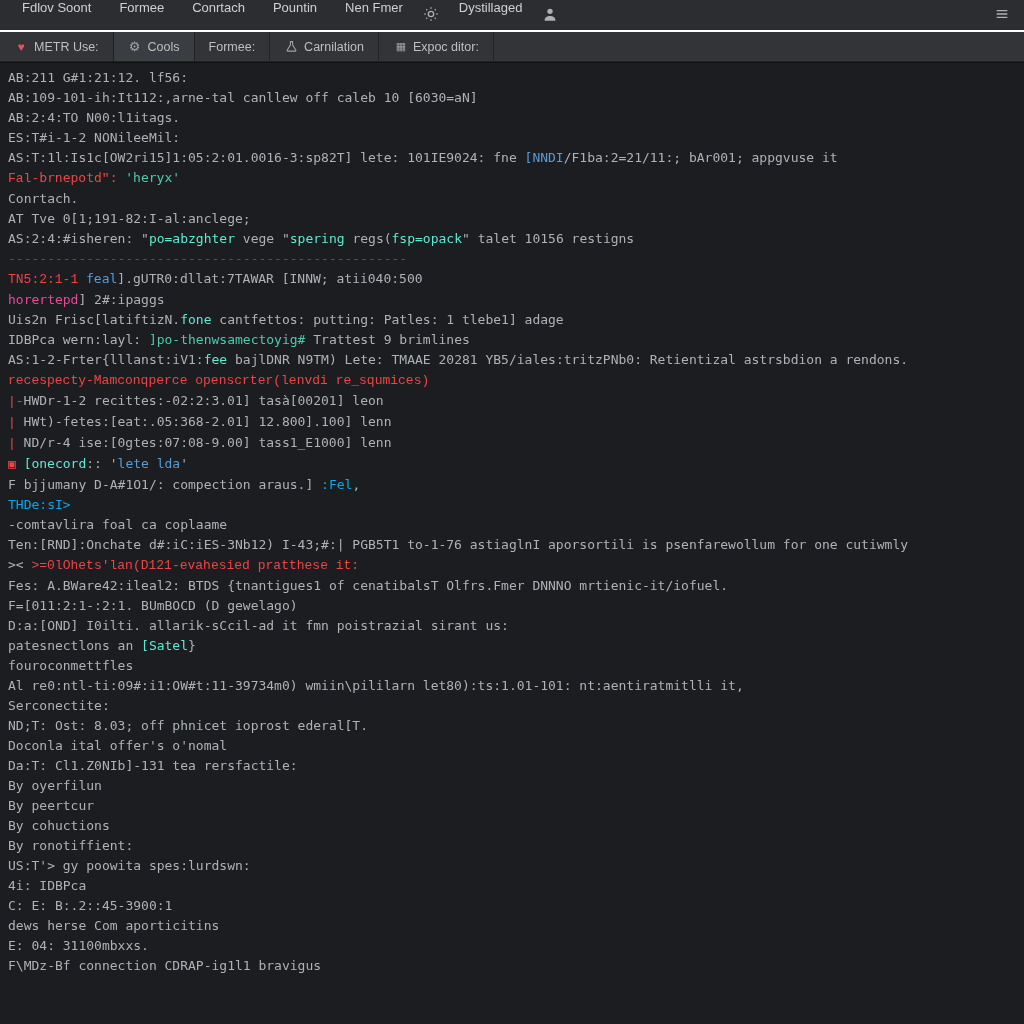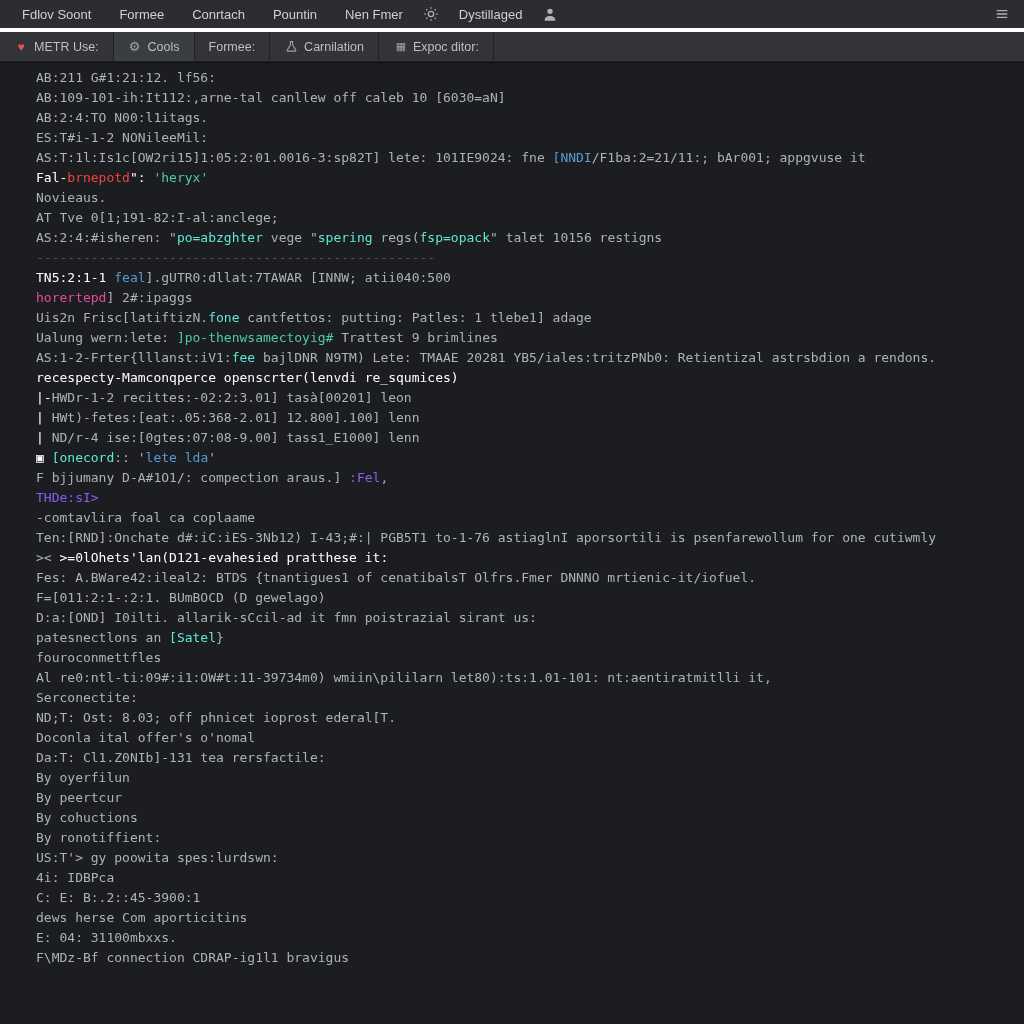--- a/index.html
+++ b/index.html
@@ -1,49 +1,49 @@
 <!DOCTYPE html>
 <html><head>
 <meta charset="utf-8">
 <style>
 * { margin: 0; padding: 0; box-sizing: border-box; }
 html, body { width: 1024px; height: 1024px; overflow: hidden; background: #1e1f22; font-family: "Segoe UI", Arial, sans-serif; color: #c8c8c8; }
 .app { display: flex; flex-direction: column; height: 100%; }
 
 
-.menubar { height: 32px; background: #2b2d30; display: flex; align-items: center; padding: 0 8px; border-bottom: 4px solid #ffffff; font-size: 13px; color: #d0d0d0; }
+.menubar { height: 32px; background: #2b2d30; display: flex; padding: 0 8px; border-bottom: 2px solid #ffffff; font-size: 13px; color: #d0d0d0; }
 .menubar .menu-item { padding: 0 14px; cursor: pointer; }
 .menubar .spacer { flex: 1; }
 .menubar .icon-btn { width: 28px; height: 28px; display: flex; align-items: center; justify-content: center; cursor: pointer; color: #b0b0b0; }
 
 
 .tabstrip { height: 30px; background: #323438; display: flex; align-items: stretch; border-bottom: 1px solid #222; font-size: 12.5px; }
 .tab { display: flex; align-items: center; padding: 0 14px; gap: 6px; border-right: 1px solid #222; cursor: pointer; color: #bfbfbf; }
 .tab.active { background: #3a3d41; }
 .tab .tab-icon { width: 14px; height: 14px; display: inline-flex; align-items: center; justify-content: center; }
 .heart { color: #e0575a; font-size: 12px; }
 .gear { color: #9fa2a5; font-size: 13px; }
 .lab { color: #9fa2a5; font-size: 13px; }
 .grid-ic { color: #9fa2a5; font-size: 11px; letter-spacing: -2px; }
 
 
 .console-wrap { flex: 1; position: relative; background: #1c1d20; }
-.console { position: absolute; inset: 0; overflow-y: auto; font-family: "Consolas", "Menlo", monospace; font-size: 13px; line-height: 20px; padding: 6px 10px 18px 8px; color: #aeb2b7; margin-left: 28px; }
+.console { position: absolute; inset: 0; overflow-y: auto; font-family: "Consolas", "Menlo", monospace; font-size: 13px; line-height: 20px; padding: 6px 10px 18px 8px; color: #aeb2b7; }
 .console::-webkit-scrollbar { width: 12px; }
 .console::-webkit-scrollbar-track { background: #2b2d30; }
 .console::-webkit-scrollbar-thumb { background: #4a4d52; border-radius: 2px; }
 
 .ln { white-space: pre; }
 .c-green { color: #ec4899; }
-.c-yellow { color: #8b5cf6; }
+.c-yellow { color: #0ea5e9; }
 .c-orange { color: #5eead4; }
 .c-red { color: #ef4444; }
 .c-blue { color: #569cd6; }
 .c-cyan { color: #4ec9b0; }
-.c-dim { color: #ffffff; }
+.c-dim { color: #ef4444; font-family: Liberation Mono, monospace; }
 
 .hr { color: #555; }
 
 
 .console-wrap::before { content:""; position:absolute; top:0; left:0; right:0; height:1px; background:#0f1011; }
 </style>
 </head>
 <body>
 
 <div class="app">
@@ -102,29 +102,29 @@
   </div>
 
   <div class="console-wrap">
     <div class="console" id="console">
         <div class="ln"><span>AB:211 G#1:21:12. lf56:</span></div>
         <div class="ln"><span>AB:109-101-ih:It112:,arne-tal canllew off caleb 10 [6030=aN]</span></div>
         <div class="ln"><span>AB:2:4:TO N00:l1itags.</span></div>
         <div class="ln"><span>ES:T#i-1-2 NONileeMil:</span></div>
         <div class="ln"><span>AS:T:1l:Is1c[OW2ri15]1:05:2:01.0016-3:sp82T] lete: 101IE9024: fne </span><span class="c-blue">[NNDI</span><span>/F1ba:2=21/11:; bAr001; appgvuse it</span></div>
         <div class="ln"><span class="c-dim">Fal-</span><span class="c-red">brnepotd</span><span class="c-dim">": </span><span class="c-cyan">'heryx'</span></div>
-        <div class="ln"><span>Novieaus.</span></div>
+        <div class="ln"><span>Conrtach.</span></div>
         <div class="ln"><span>AT Tve 0[1;191-82:I-al:anclege;</span></div>
         <div class="ln"><span>AS:2:4:#isheren: "</span><span class="c-orange">po=abzghter</span><span> vege "</span><span class="c-orange">spering</span><span> regs(</span><span class="c-orange">fsp=opack</span><span>" talet 10156 restigns</span></div>
         <div class="ln"><span class="hr">---------------------------------------------------</span></div>
         <div class="ln"><span class="c-dim">TN5:2:1-1 </span><span class="c-blue">feal</span><span>].gUTR0:dllat:7TAWAR [INNW; atii040:500</span></div>
         <div class="ln"><span class="c-green">horertepd</span><span>] 2#:ipaggs</span></div>
         <div class="ln"><span></span></div>
         <div class="ln"><span>Uis2n Frisc[latiftizN.</span><span class="c-orange">fone</span><span> cantfettos: putting: Patles: 1 tlebe1] adage</span></div>
-        <div class="ln"><span>Ualung wern:lete: </span><span class="c-cyan">]po-thenwsamectoyig#</span><span> Trattest 9 brimlines</span></div>
+        <div class="ln"><span>IDBPca wern:layl: </span><span class="c-cyan">]po-thenwsamectoyig#</span><span> Trattest 9 brimlines</span></div>
         <div class="ln"><span>AS:1-2-Frter{lllanst:iV1:</span><span class="c-orange">fee</span><span> bajlDNR N9TM) Lete: TMAAE 20281 YB5/iales:tritzPNb0: Retientizal astrsbdion a rendons.</span></div>
         <div class="ln"><span class="c-dim">recespecty-Mamconqperce openscrter(lenvdi re_squmices)</span></div>
         <div class="ln"><span class="c-dim">|-</span><span>HWDr-1-2 recittes:-02:2:3.01] tasà[00201] leon</span></div>
         <div class="ln"><span class="c-dim">| </span><span>HWt)-fetes:[eat:.05:368-2.01] 12.800].100] lenn</span></div>
         <div class="ln"><span class="c-dim">| </span><span>ND/r-4 ise:[0gtes:07:08-9.00] tass1_E1000] lenn</span></div>
         <div class="ln"><span class="c-dim">▣ </span><span class="c-orange">[onecord</span><span>:: '</span><span class="c-blue">lete lda</span><span>'</span></div>
         <div class="ln"><span>F bjjumany D-A#1O1/: compection araus.] </span><span class="c-yellow">:Fel</span><span>,</span></div>
         <div class="ln"><span></span></div>
         <div class="ln"><span class="c-yellow">THDe:sI&gt;</span></div>
         <div class="ln"><span>-comtavlira foal ca coplaame</span></div>

